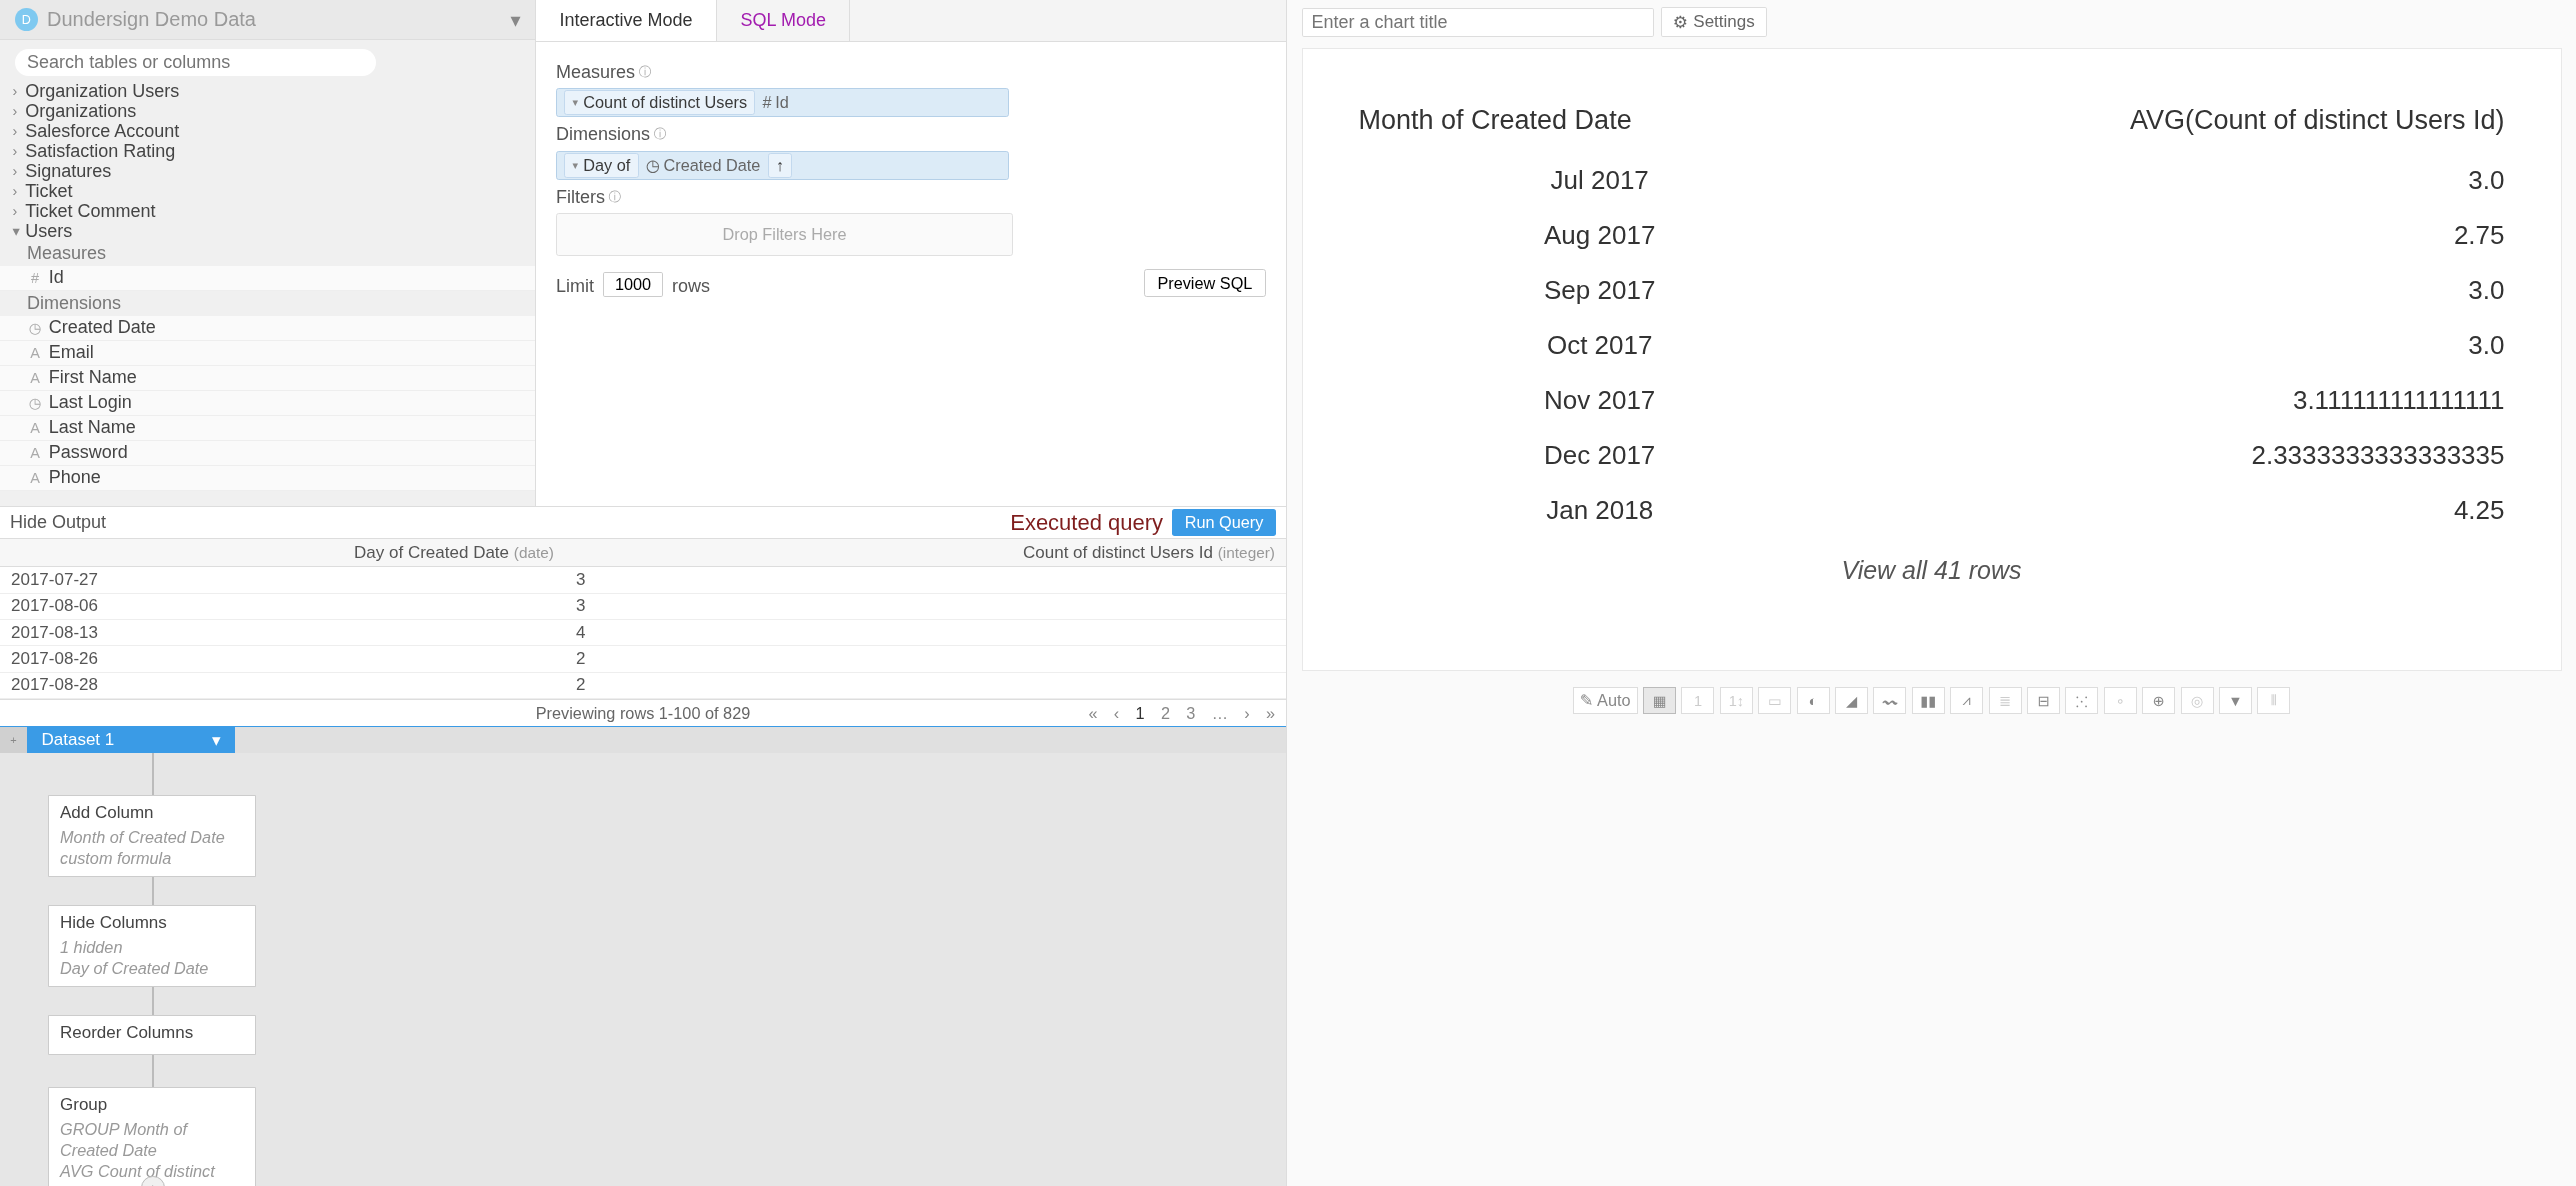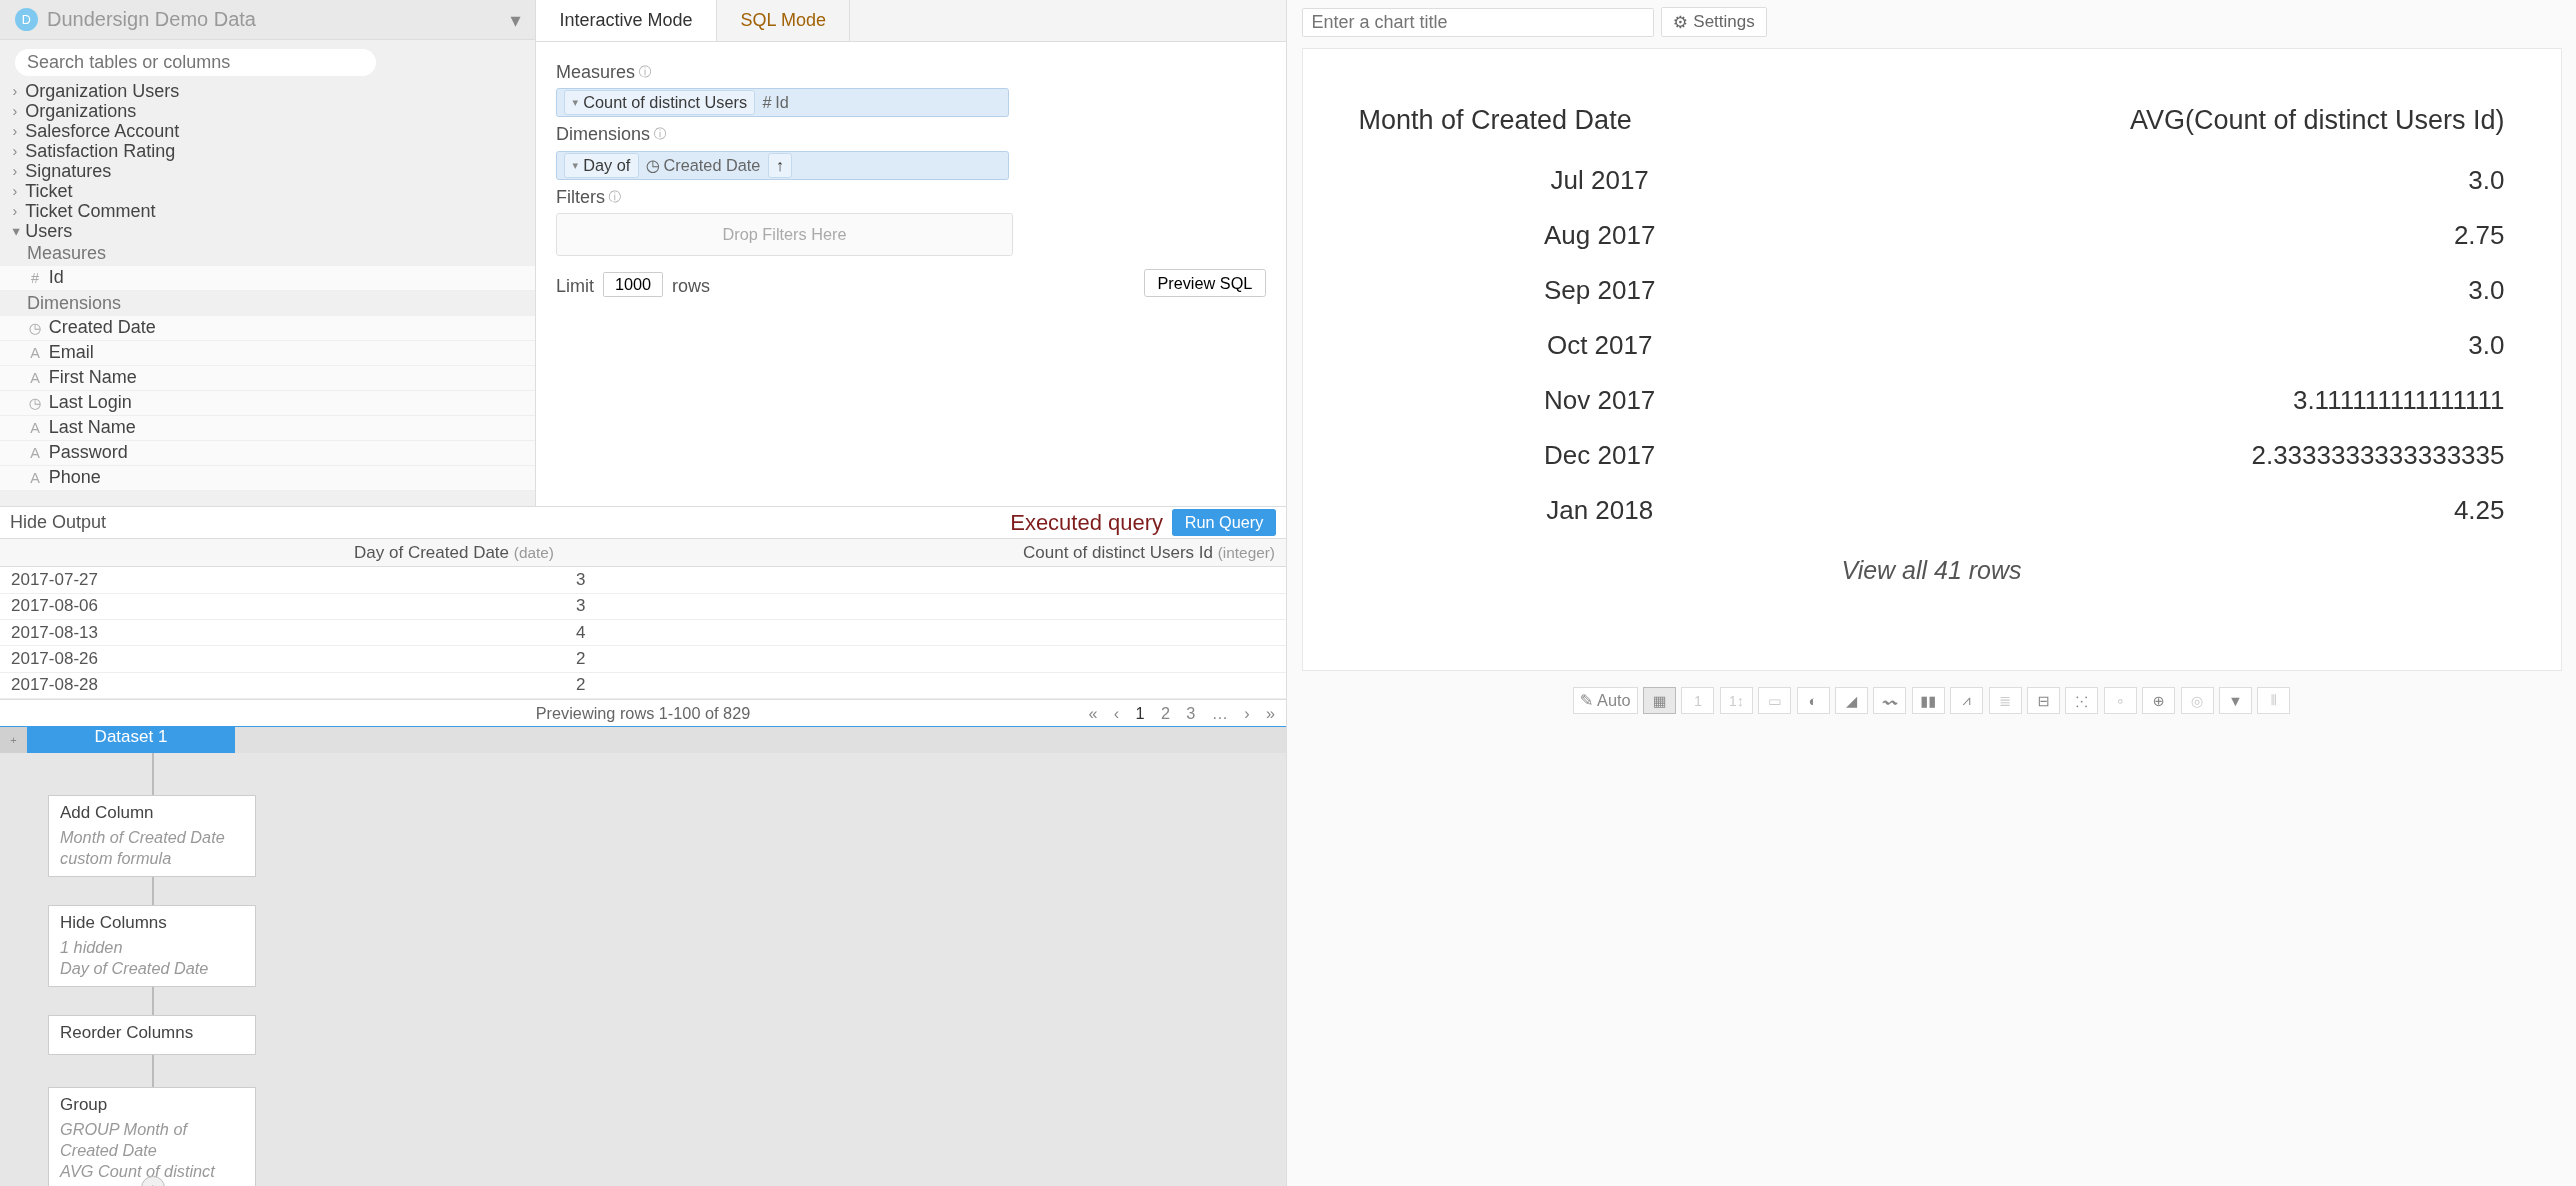--- a/index.html
+++ b/index.html
@@ -119,21 +119,21 @@
   display: flex;
   height: 42px;
   border-bottom: 0.9px solid #ddd;
   background: #f4f4f4;
 }
 .tab {
   padding: 0 23.5px;
   display: flex;
   align-items: center;
   font-size: 18px;
-  color: #a16207;
+  color: #a21caf;
   border-right: 0.9px solid #ddd;
   cursor: pointer;
 }
 .tab.active { background: #fff; color: #333; }
 .builder-body { flex: 1; padding: 12.6px 20px; overflow-y: auto; }
 .sect-label { font-size: 18px; color: #555; margin: 7.2px 0 5.4px; display: flex; align-items: center; gap: 3.6px; }
 .help { color: #aaa; font-size: 12.6px; }
 .pill-row {
   background: #dcebf7;
   border: 0.9px solid #b5d0e8;
@@ -282,21 +282,20 @@
 }
 .ds-tab {
   background: #3a9be6;
   color: #fff;
   padding: 0 14.5px;
   display: flex;
   align-items: center;
   font-size: 17px;
   width: 208px;
   position: relative;
-  flex-direction: column;
 }
 .ds-tab .dd { margin-left: auto; }
 
 
 .flow-area {
   flex: 1;
   background: #e6e6e6;
   position: relative;
   overflow: auto;
 }

